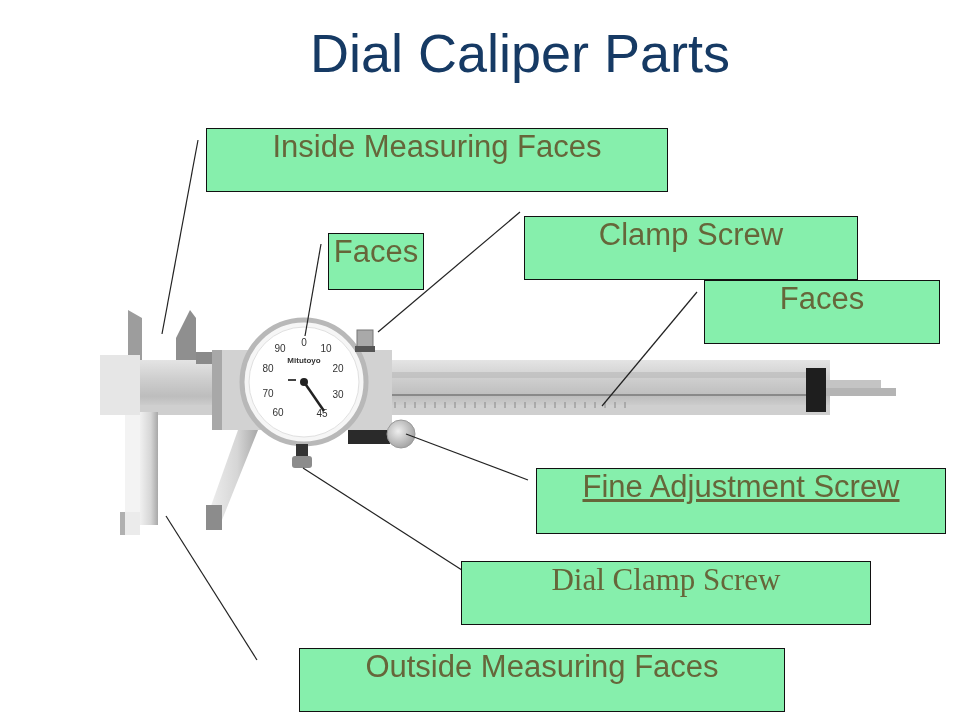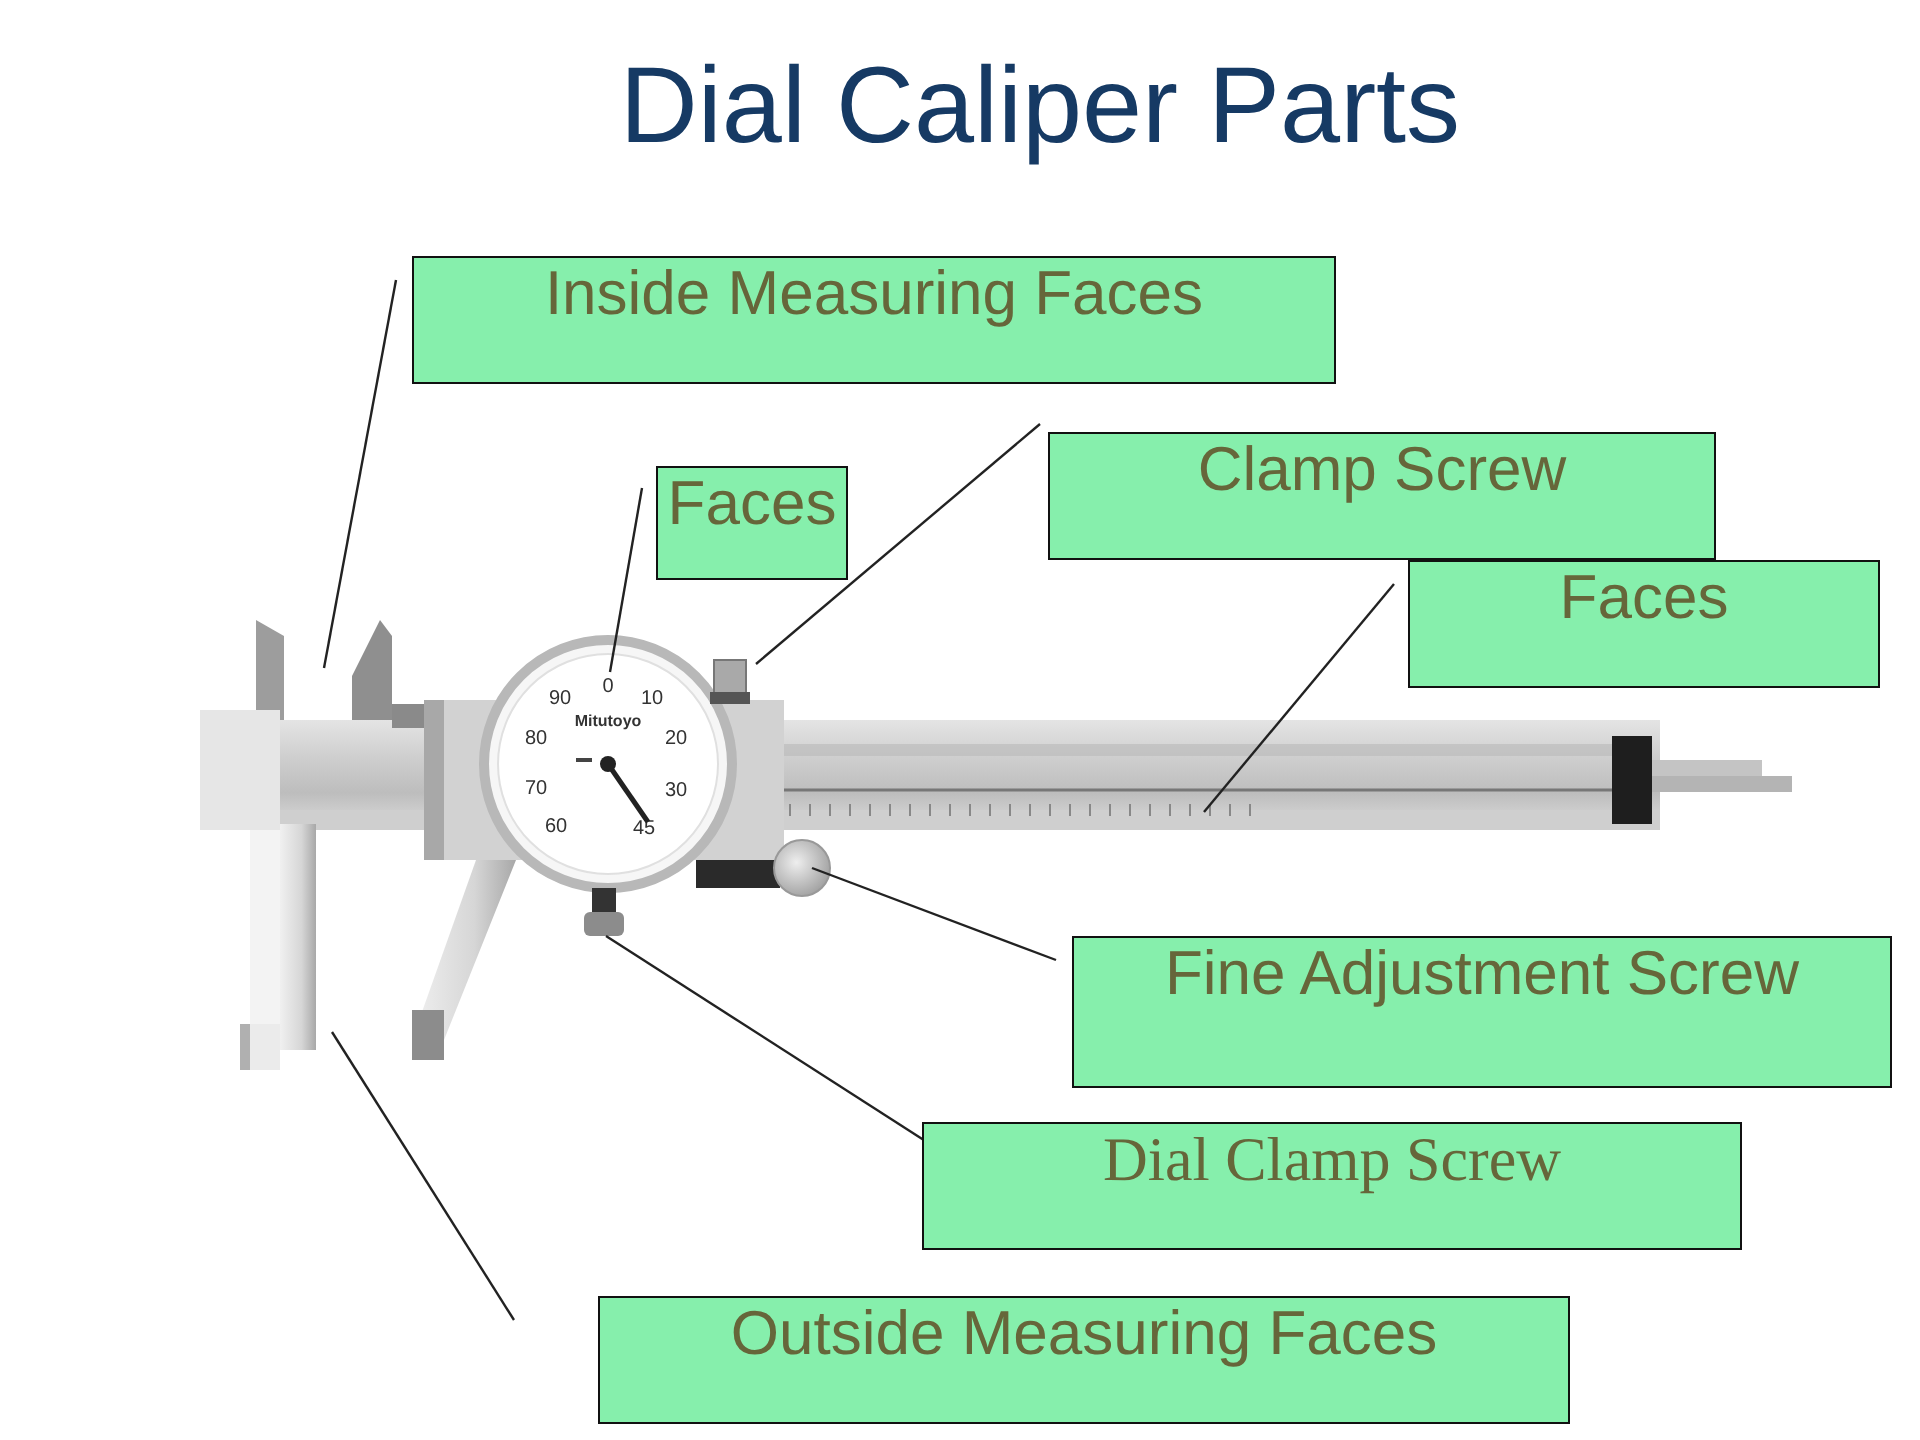--- a/index.html
+++ b/index.html
@@ -142,21 +142,21 @@
 </div>
 
 <div class="label" style="left:328px; top:233px; width:96px; height:57px;">
   <span>Faces</span>
 </div>
 
 <div class="label" style="left:704px; top:280px; width:236px; height:64px;">
   <span>Faces</span>
 </div>
 
-<div class="label" style="left:536px; top:468px; width:410px; height:76px;">
+<div class="label" style="left:536px; top:468px; width:410px; height:66px;text-decoration:underline;">
   <span>Fine Adjustment Screw</span>
 </div>
 
 <div class="label" style="left:461px; top:561px; width:410px; height:64px;font-family:Liberation Serif, serif;">
   <span>Dial Clamp Screw</span>
 </div>
 
 <div class="label" style="left:264px; top:648px; width:486px; height:64px;margin-left:35px;">
   <span>Outside Measuring Faces</span>
 </div>

